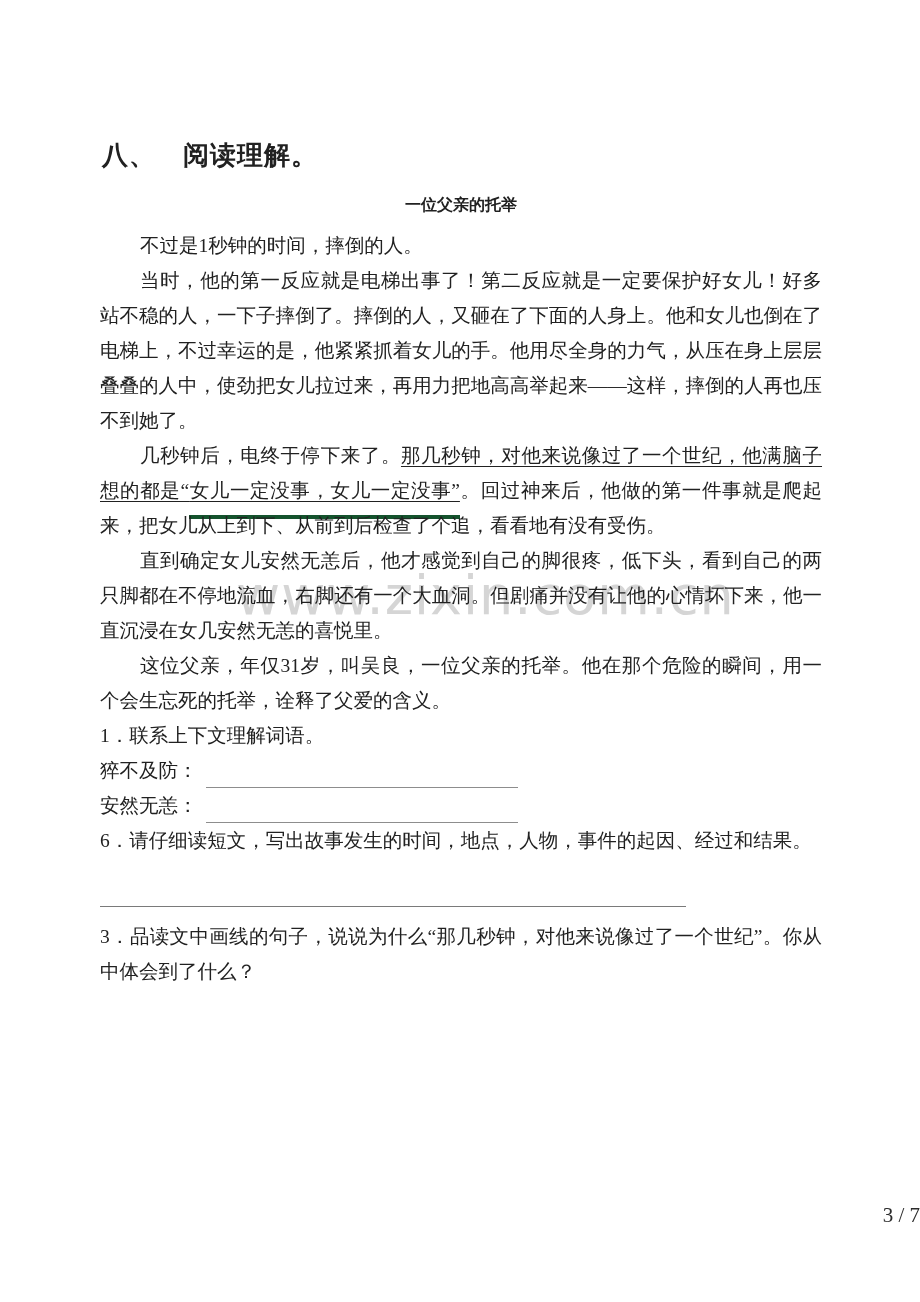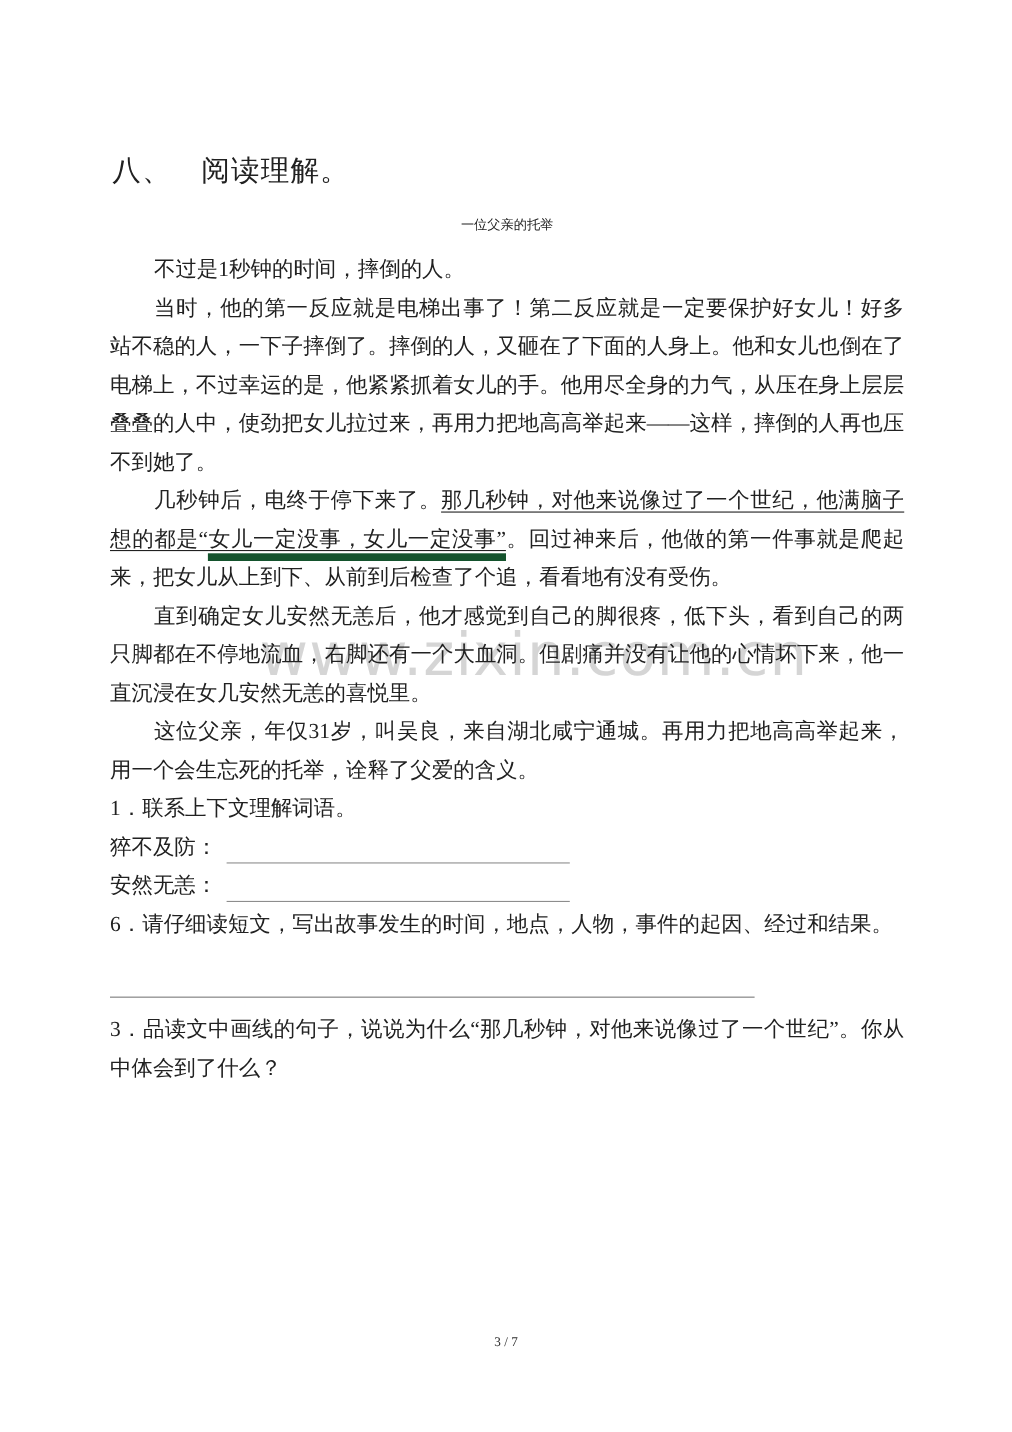--- a/index.html
+++ b/index.html
@@ -30,59 +30,59 @@
     user-select: none;
   }
   .content {
     position: relative;
     z-index: 1;
     padding: 138px 98px 0 100px;
     width: 722px;
   }
   .section-heading {
     font-size: 26px;
-    font-weight: 400;
+    font-weight: 700;
     margin: 0 0 14px 2px;
     letter-spacing: 1px;
   }
   .article-title {
     text-align: center;
-    font-size: 12px;
-    font-weight: 400;
+    font-size: 16px;
+    font-weight: 700;
     margin: 4px 0 6px 0;
     line-height: 35px;
   }
   .body-para {
     font-size: 19.5px;
     line-height: 35px;
     text-align: justify;
     margin: 0;
     text-indent: 2.05em;
   }
   .seg-underline {
     text-decoration: underline;
     text-underline-offset: 4px;
     text-decoration-thickness: 1px;
   }
   .seg-underline2 {
-    border-bottom: 7px solid #14532d;
-    padding-bottom: 2px;
+    border-bottom: 4px solid #14532d;
+    padding-bottom: 14px;
   }
   .questions {
     margin-top: 0;
   }
   .q-line {
     font-size: 19.5px;
     line-height: 35px;
     text-align: justify;
     margin: 0;
   }
   .blank-row {
     display: flex;
-    align-items: center;
+    align-items: flex-end;
     font-size: 19.5px;
     line-height: 35px;
     height: 35px;
   }
   .term-label {
     white-space: nowrap;
   }
   .blank-line {
     width: 312px;
     border-bottom: 1px solid #8d8d8d;
@@ -95,22 +95,22 @@
     height: 0;
     margin: 48px 0 12px 0;
   }
   .q3-para {
   }
   .page-number {
     position: absolute;
     left: 0;
     right: 0;
     bottom: 74px;
-    text-align: center;
-    font-size: 12px;
+    text-align: right;
+    font-size: 21px;
     color: #2b2b2b;
     z-index: 1;
   }
 </style>
 </head>
 <body>
 
 <div class="page">
 
   <div class="watermark">www.zixin.com.cn</div>
@@ -119,21 +119,21 @@
 
     <h1 class="section-heading">八、　阅读理解。</h1>
 
     <div class="article-title">一位父亲的托举</div>
 
     <div>
         <p class="body-para"><span>不过是1秒钟的时间，摔倒的人。</span></p>
         <p class="body-para"><span>当时，他的第一反应就是电梯出事了！第二反应就是一定要保护好女儿！好多站不稳的人，一下子摔倒了。摔倒的人，又砸在了下面的人身上。他和女儿也倒在了电梯上，不过幸运的是，他紧紧抓着女儿的手。他用尽全身的力气，从压在身上层层叠叠的人中，使劲把女儿拉过来，再用力把地高高举起来——这样，摔倒的人再也压不到她了。</span></p>
         <p class="body-para"><span>几秒钟后，电终于停下来了。</span><span class="seg-underline">那几秒钟，对他来说像过了一个世纪，他满脑子想的都是“</span><span class="seg-underline seg-underline2">女儿一定没事，女儿一定没事”</span><span>。回过神来后，他做的第一件事就是爬起来，把女儿从上到下、从前到后检查了个追，看看地有没有受伤。</span></p>
         <p class="body-para"><span>直到确定女儿安然无恙后，他才感觉到自己的脚很疼，低下头，看到自己的两只脚都在不停地流血，右脚还有一个大血洞。但剧痛并没有让他的心情坏下来，他一直沉浸在女几安然无恙的喜悦里。</span></p>
-        <p class="body-para"><span>这位父亲，年仅31岁，叫吴良，来自湖北咸宁通城。再用力把地高高举起来，用一个会生忘死的托举，诠释了父爱的含义。</span></p>
+        <p class="body-para"><span>这位父亲，年仅31岁，叫吴良，一位父亲的托举。他在那个危险的瞬间，用一个会生忘死的托举，诠释了父爱的含义。</span></p>
       </div>
 
     <div class="questions">
 
       <p class="q-line">1．联系上下文理解词语。</p>
 
       <div class="blank-row">
         <span class="term-label">猝不及防：</span>
         <span class="blank-line"></span>
       </div>

